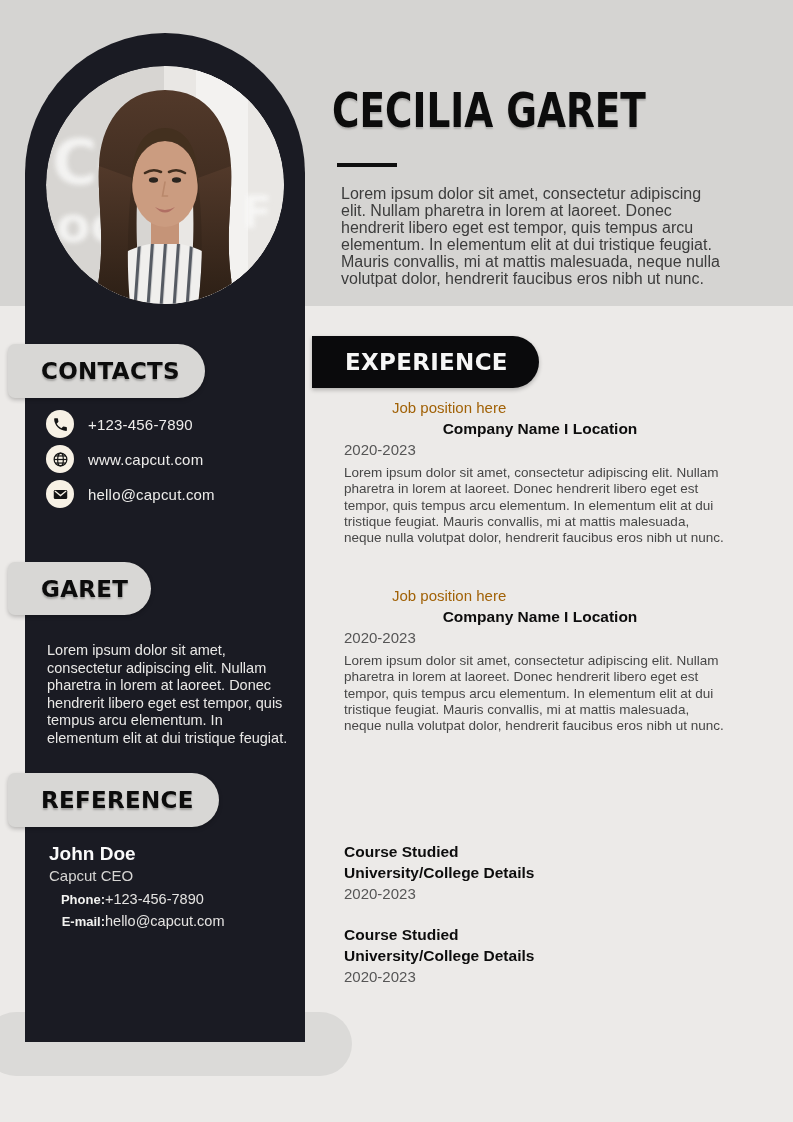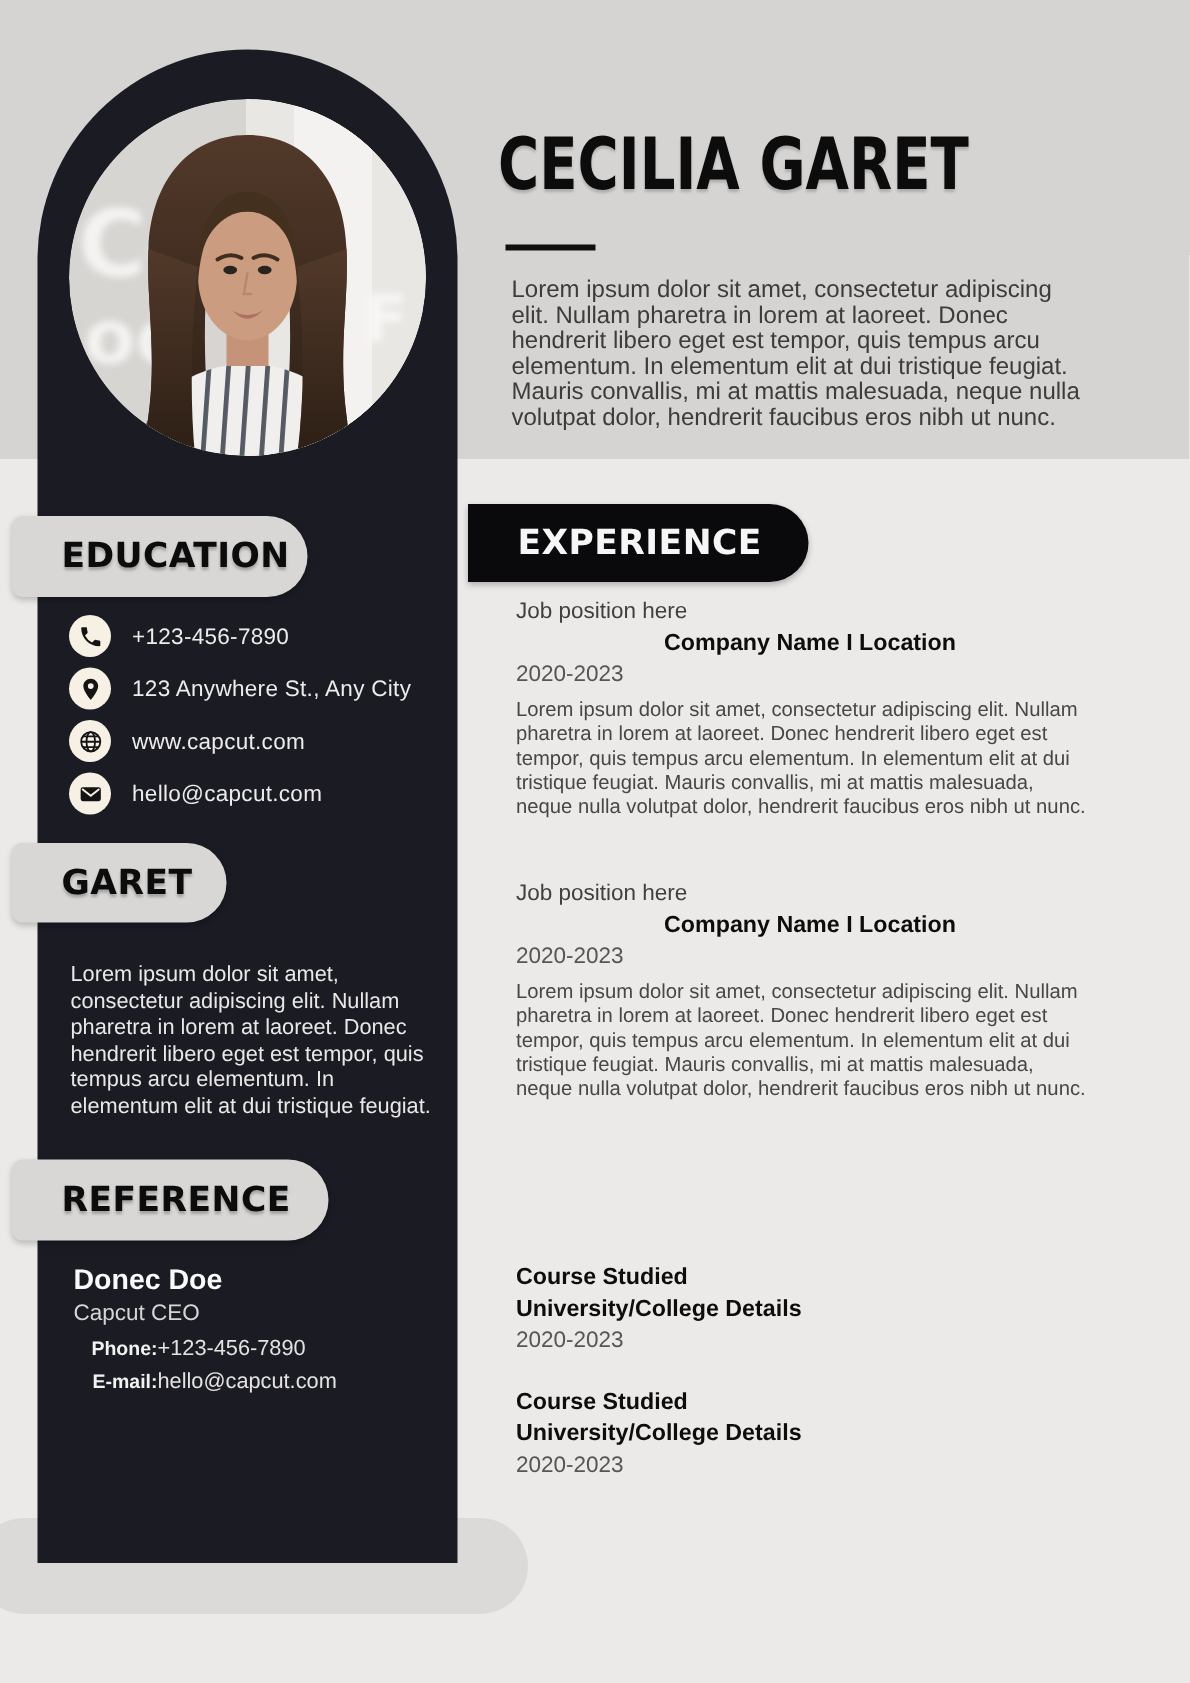--- a/index.html
+++ b/index.html
@@ -58,21 +58,21 @@
   .ref-name{position:absolute;left:49px;top:843px;z-index:3;font-size:19px;font-weight:bold;color:#FAFAFA;}
   .ref-role{position:absolute;left:49px;top:867px;z-index:3;font-size:15px;color:#D6D5D3;}
   .ref-rows{position:absolute;left:49px;top:891px;z-index:3;}
   .ref-row{display:flex;align-items:baseline;height:22px;text-align:right;}
   .ref-label{width:56px;font-size:13px;font-weight:bold;color:#F2F2F0;}
   .ref-value{font-size:14.5px;color:#E4E3E1;white-space:nowrap;}
 
   
   .exp-entry{position:absolute;left:344px;width:392px;z-index:3;}
   .exp-1{top:397px;} .exp-2{top:585px;}
-  .entry-position{font-size:15px;line-height:21px;color:#404040;}
+  .entry-position{font-size:15px;line-height:21px;color:#a16207;margin-left:48px;}
   .entry-company{font-size:15.5px;line-height:21px;font-weight:bold;color:#0D0D0D;text-align:center;}
   .entry-dates{font-size:15px;line-height:21px;color:#565656;}
   .entry-desc{margin-top:5px;font-size:13.5px;line-height:16.3px;color:#474747;width:380px;}
 
   .edu-entry{position:absolute;left:344px;width:392px;z-index:3;}
   .edu-1{top:841px;} .edu-2{top:924px;}
   .edu-course{font-size:15.5px;line-height:21px;font-weight:bold;color:#0D0D0D;}
   .edu-university{font-size:15.5px;line-height:21px;font-weight:bold;color:#0D0D0D;}
   .edu-dates{font-size:15px;line-height:21px;color:#565656;}
 </style>
@@ -126,38 +126,30 @@
         <path d="M119,116 L116.5,130 L121.5,130" stroke="#B9886B" stroke-width="1.6" fill="none" stroke-linecap="round"></path>
         <path d="M109,141 Q119,147 129,141 Q119,152 109,141 Z" fill="#B06F63"></path>
       </g>
     </svg>
   </div>
 
   <div class="name">CECILIA GARET</div>
   <div class="title-underline"></div>
   <div class="summary">Lorem ipsum dolor sit amet, consectetur adipiscing elit. Nullam pharetra in lorem at laoreet. Donec hendrerit libero eget est tempor, quis tempus arcu elementum. In elementum elit at dui tristique feugiat. Mauris convallis, mi at mattis malesuada, neque nulla volutpat dolor, hendrerit faucibus eros nibh ut nunc.</div>
 
-  <div class="pill pill-light pill-contacts">EDUCATION</div>
+  <div class="pill pill-light pill-contacts">CONTACTS</div>
 
   <div class="contact-list">
     <div class="contact-row">
       <span class="icon-circle">
         <svg viewBox="0 0 24 24">
             <path fill="#141414" d="M6.62 10.79a15.05 15.05 0 0 0 6.59 6.59l2.2-2.2a1 1 0 0 1 1.02-.24c1.12.37 2.33.57 3.57.57a1 1 0 0 1 1 1V20a1 1 0 0 1-1 1C10.85 21 3 13.15 3 4a1 1 0 0 1 1-1h3.5a1 1 0 0 1 1 1c0 1.24.2 2.45.57 3.57a1 1 0 0 1-.25 1.02l-2.2 2.2z"></path>
           </svg>
       </span>
       <span class="contact-text">+123-456-7890</span>
-    </div>
-    <div class="contact-row">
-      <span class="icon-circle">
-        <svg viewBox="0 0 24 24">
-            <path fill="#141414" fill-rule="evenodd" d="M12 2C8.13 2 5 5.13 5 9c0 5.25 7 13 7 13s7-7.75 7-13c0-3.87-3.13-7-7-7zm0 9.7a2.7 2.7 0 1 1 0-5.4 2.7 2.7 0 0 1 0 5.4z"></path>
-          </svg>
-      </span>
-      <span class="contact-text">123 Anywhere St., Any City</span>
     </div>
     <div class="contact-row">
       <span class="icon-circle">
         <svg viewBox="0 0 24 24" fill="none" stroke="#141414" stroke-width="1.7">
           <circle cx="12" cy="12" r="9"></circle>
             <ellipse cx="12" cy="12" rx="4" ry="9"></ellipse>
           <line x1="3" y1="12" x2="21" y2="12"></line>
             <line x1="4.3" y1="7" x2="19.7" y2="7"></line>
           <line x1="4.3" y1="17" x2="19.7" y2="17"></line>
           </svg>
@@ -172,21 +164,21 @@
           </svg>
       </span>
       <span class="contact-text">hello@capcut.com</span>
     </div>
   </div>
 
   <div class="pill pill-light pill-skills">GARET</div>
   <div class="skills-text">Lorem ipsum dolor sit amet, consectetur adipiscing elit. Nullam pharetra in lorem at laoreet. Donec hendrerit libero eget est tempor, quis tempus arcu elementum. In elementum elit at dui tristique feugiat.</div>
 
   <div class="pill pill-light pill-reference">REFERENCE</div>
-  <div class="ref-name">Donec Doe</div>
+  <div class="ref-name">John Doe</div>
   <div class="ref-role">Capcut CEO</div>
   <div class="ref-rows">
     <div class="ref-row">
       <span class="ref-label">Phone:</span>
       <span class="ref-value">+123-456-7890</span>
     </div>
     <div class="ref-row">
       <span class="ref-label">E-mail:</span>
       <span class="ref-value">hello@capcut.com</span>
     </div>

